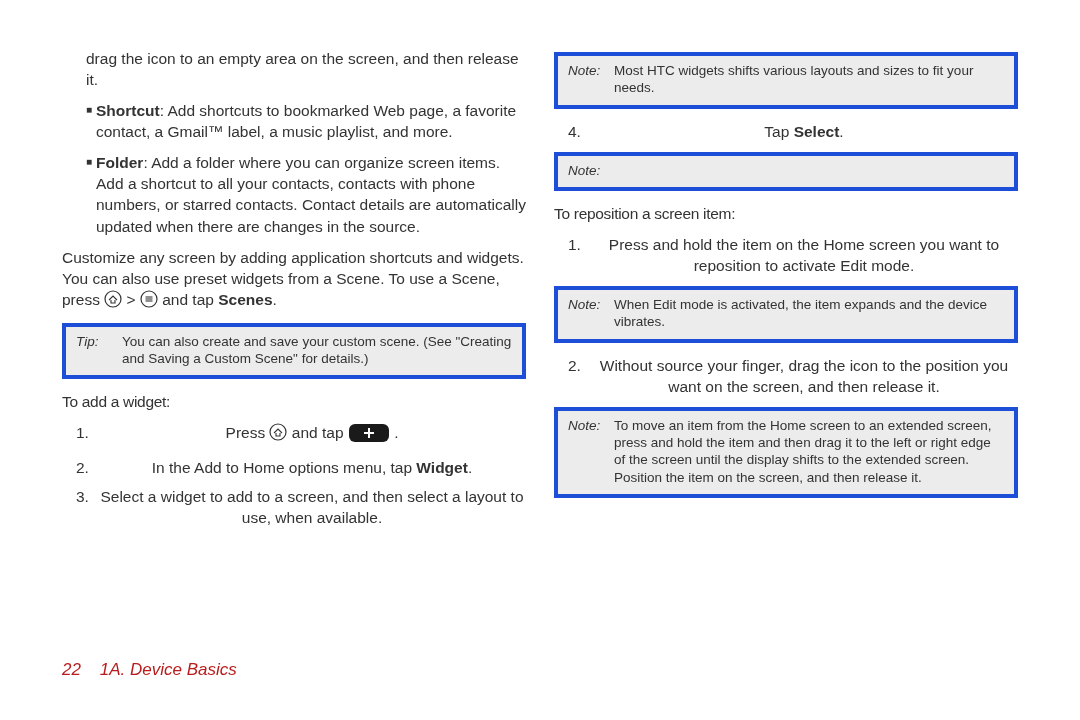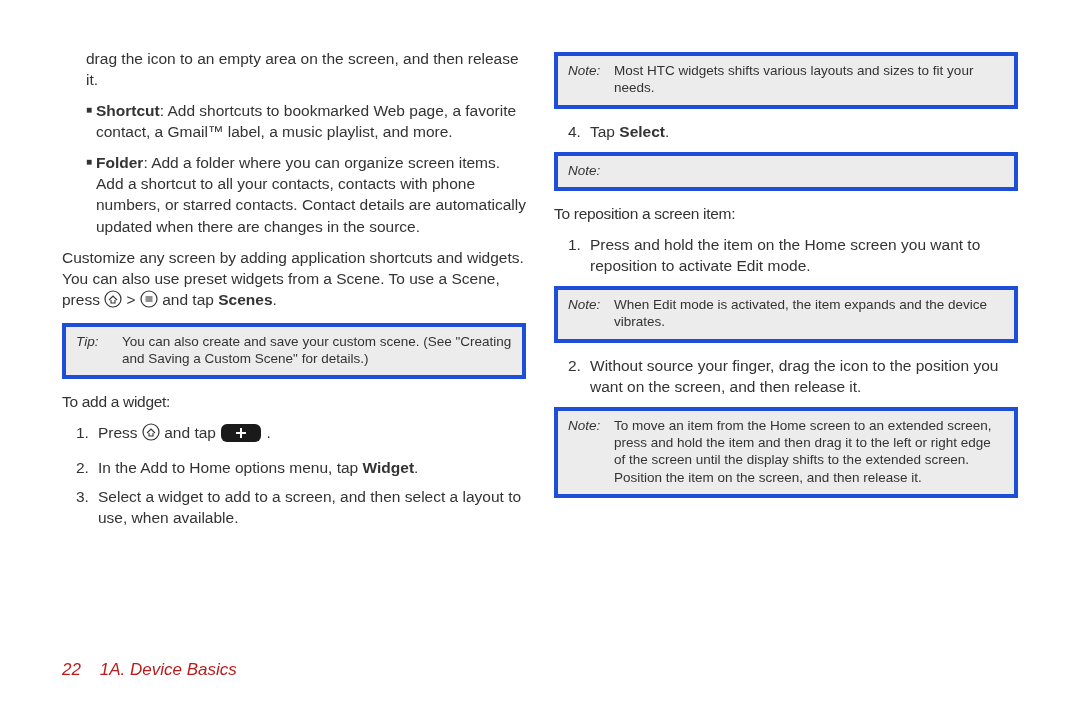--- a/index.html
+++ b/index.html
@@ -54,21 +54,21 @@
     margin: 0 0 10px 0;
   }
   .olist > li {
     display: flex;
     padding-left: 14px;
     margin-bottom: 8px;
   }
   .olnum {
     flex: 0 0 22px;
   }
-  .olbody { flex: 1 1 auto; }
+  .olbody { flex: 1 1 auto; text-align: center; }
   .note-box, .tip-box {
     border: 4px solid #1d4ed8;
     background: #ececec;
     padding: 6px 10px 8px 10px;
     margin: 4px 0 12px 0;
     font-size: 13.5px;
     line-height: 1.28;
     display: flex;
   }
   .note-label, .tip-label {

